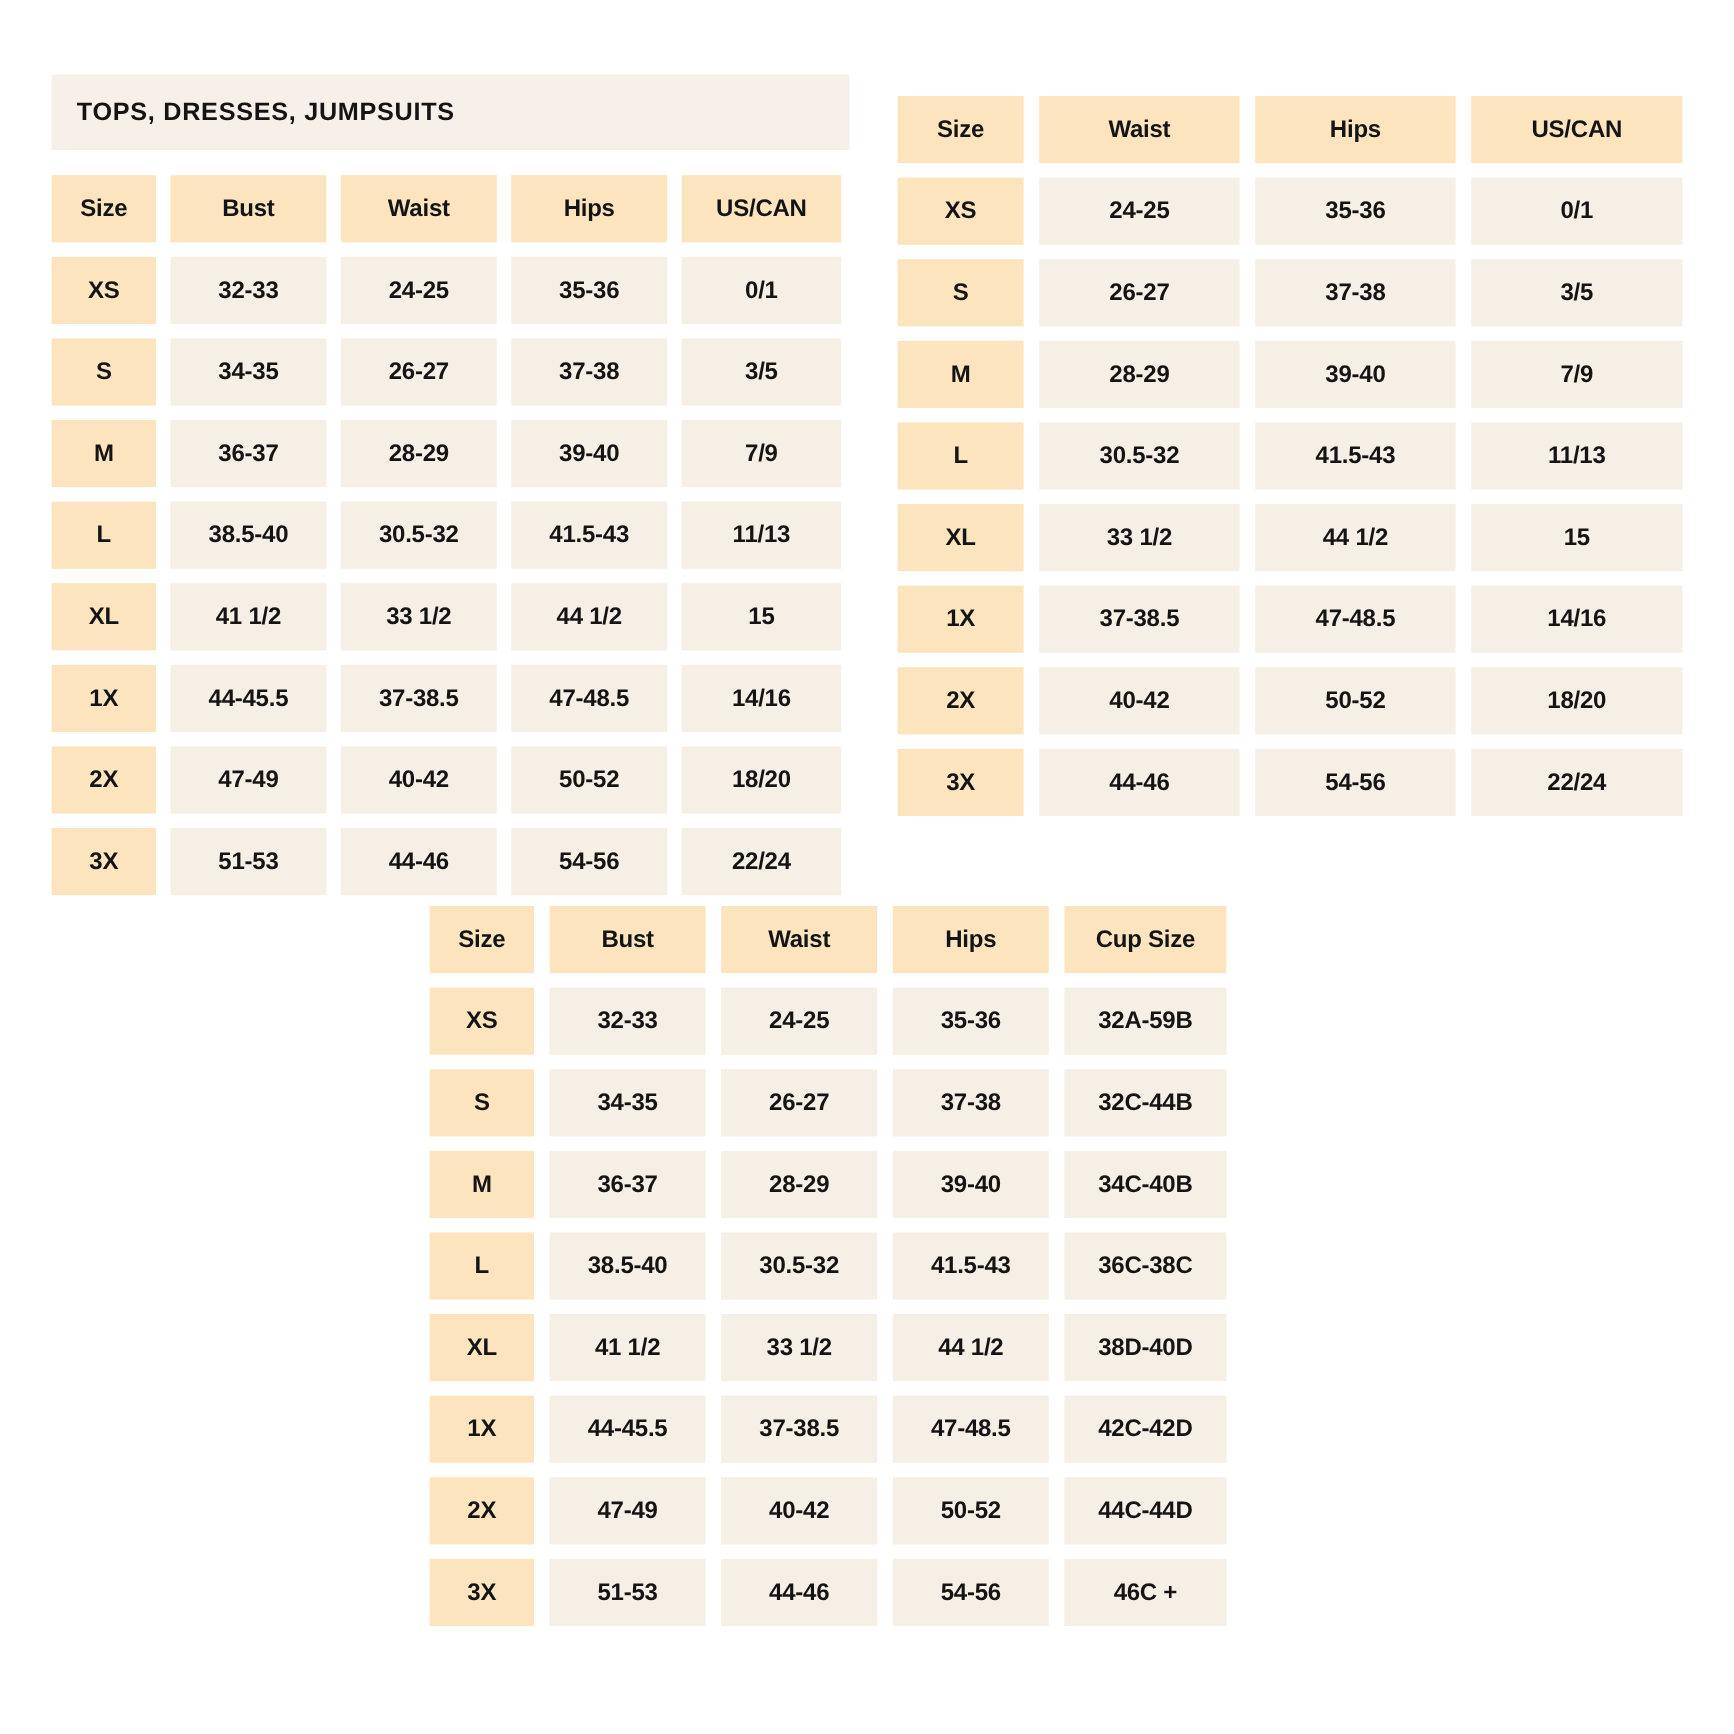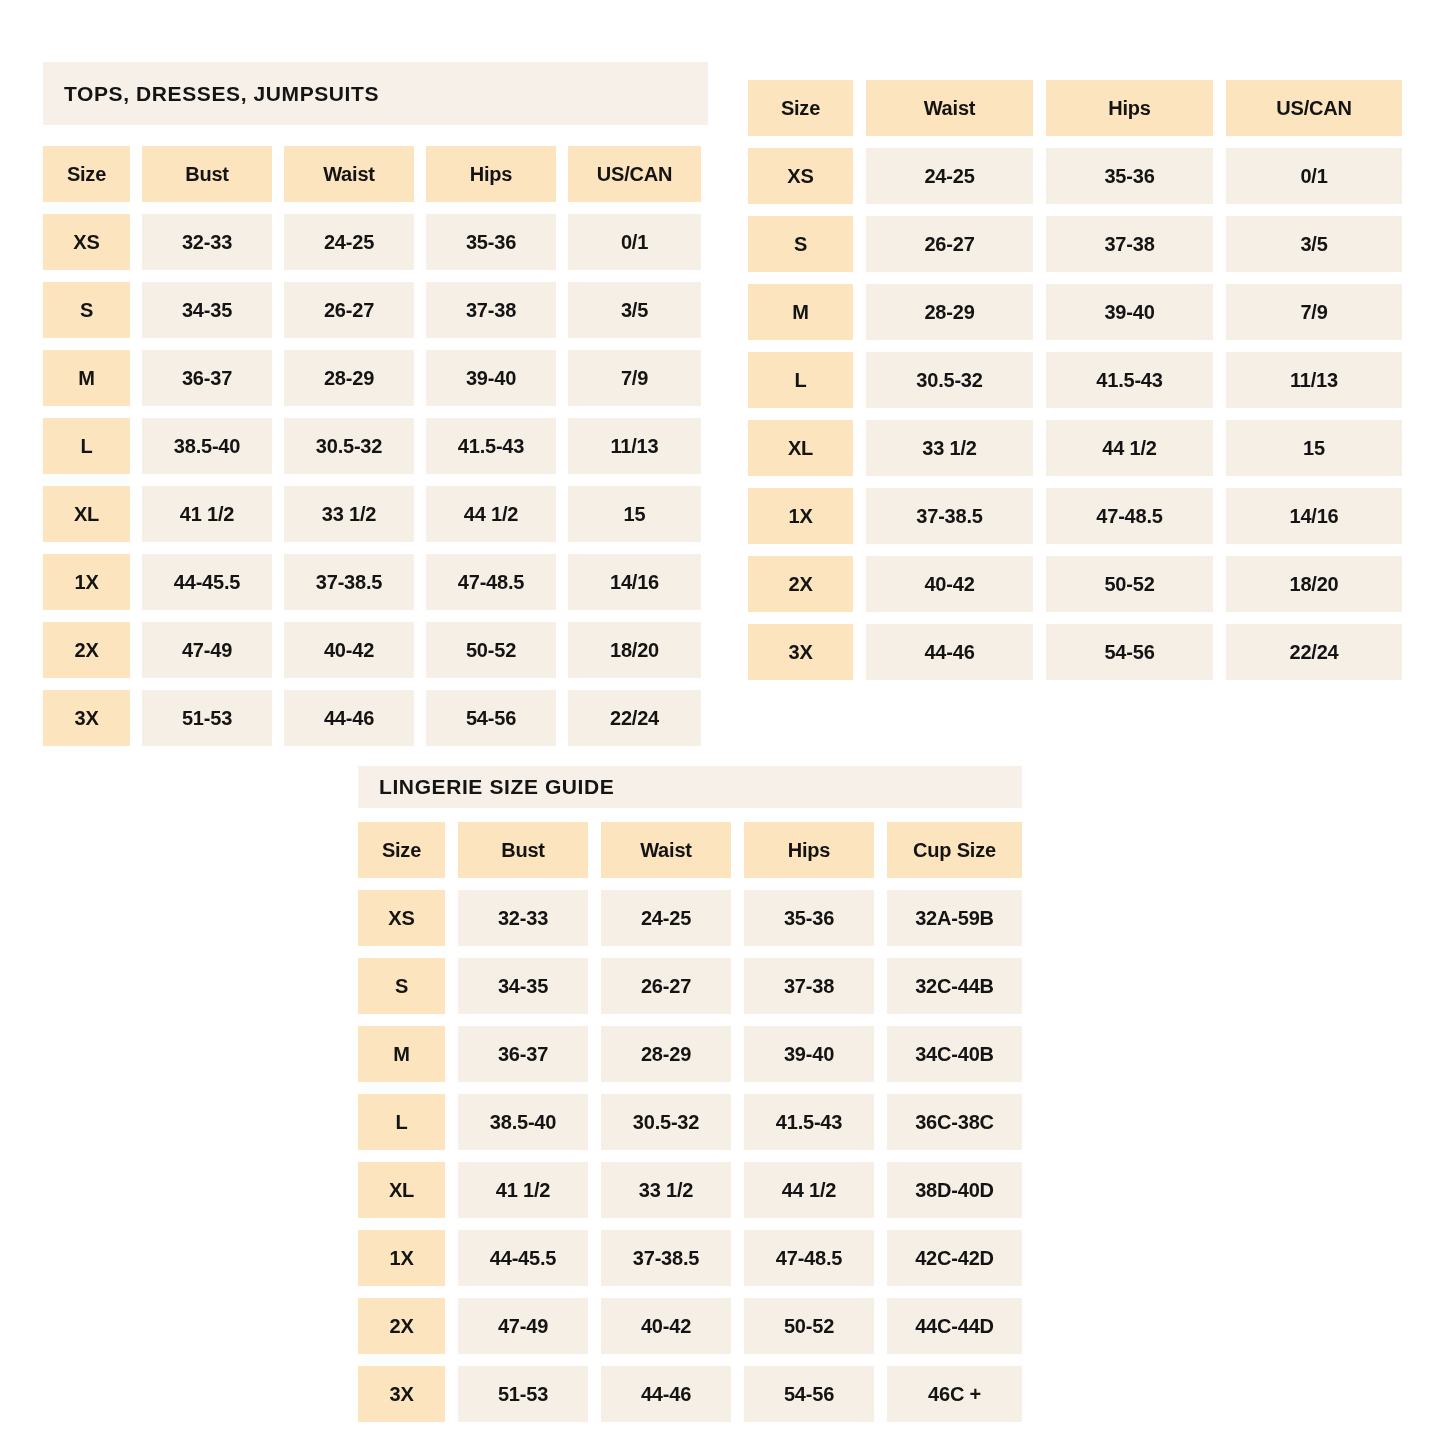--- a/index.html
+++ b/index.html
@@ -174,23 +174,20 @@
         <div class="cell data">50-52</div>
         <div class="cell data">18/20</div>
         <div class="cell size">3X</div>
         <div class="cell data">44-46</div>
         <div class="cell data">54-56</div>
         <div class="cell data">22/24</div>
       </div>
   </section>
 
   <section class="block block-lingerie">
-    <header class="title-strip title-lingerie">
-      <div class="title">LINGERIE SIZE GUIDE</div>
-    </header>
     <div class="grid grid-lingerie">
         <div class="cell header">Size</div>
         <div class="cell header">Bust</div>
         <div class="cell header">Waist</div>
         <div class="cell header">Hips</div>
         <div class="cell header">Cup Size</div>
         <div class="cell size">XS</div>
         <div class="cell data">32-33</div>
         <div class="cell data">24-25</div>
         <div class="cell data">35-36</div>

